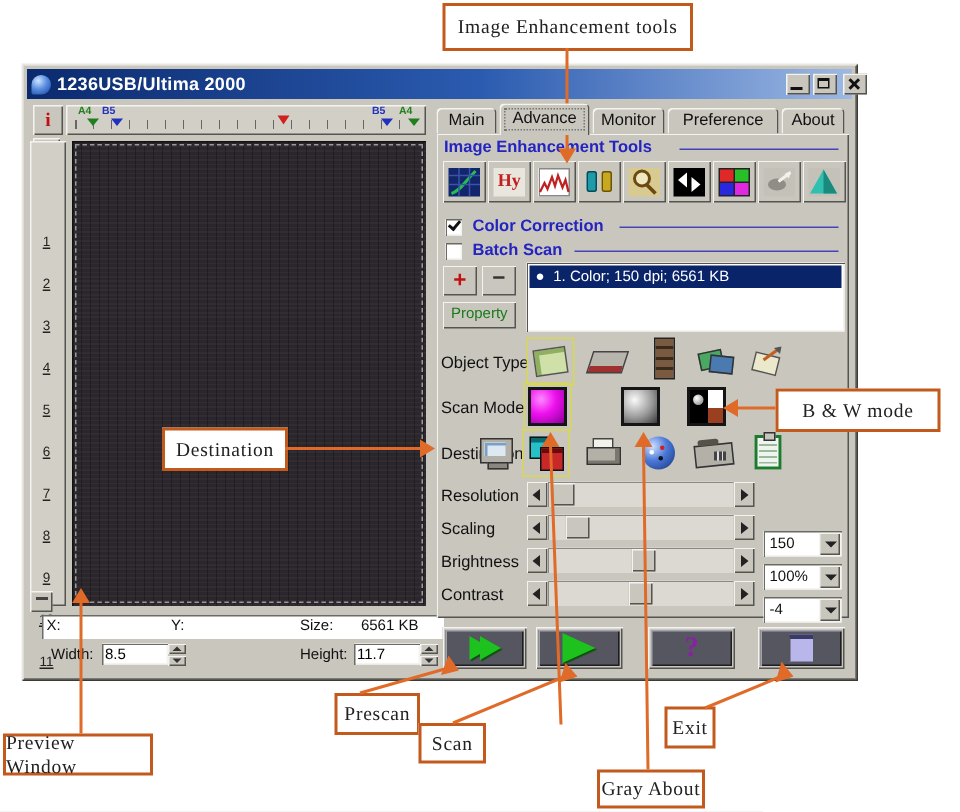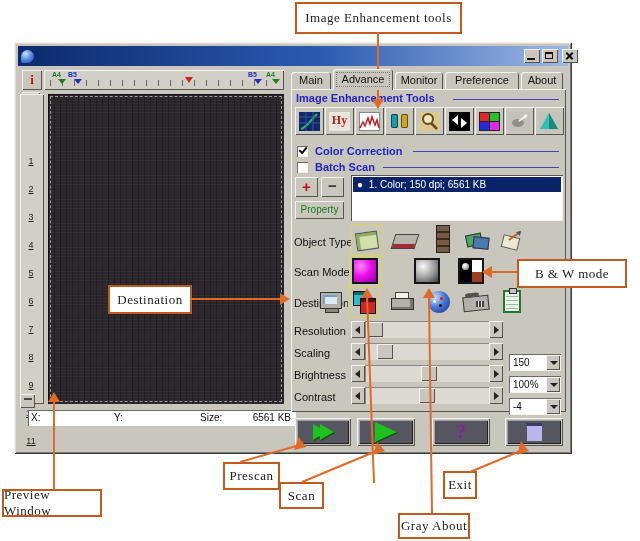--- a/index.html
+++ b/index.html
@@ -123,20 +123,21 @@
 </style>
 </head>
 <body>
 
 <div id="stage">
 
   <div id="win" class="abs out2">
 
     <div id="titlebar" class="abs">
       <span class="logo"></span>
+      <span id="title-text">1236USB/Ultima 2000</span>
     </div>
     <div class="abs" style="left:508px;top:7px;display:flex;">
       <div class="wbtn out1">
           <i class="bar"></i>
         </div>
       <div class="wbtn out1">
           <i class="box"></i>
         </div>
       <div class="wbtn out1" style="margin-left:4px;">
           <i class="x1"></i>
@@ -180,23 +181,45 @@
     <div id="bl-btn" class="abs out1 gray">
         <i></i>
       </div>
 
     <div id="preview" class="abs"></div>
 
     <div id="statusbar" class="abs">
       <span style="left:3px;">X:</span>
       <span style="left:86px;">Y:</span>
       <span style="left:172px;">Size:</span>
-      <span style="right:5px;margin-left:6px;">6561 KB</span>
-    </div>
-
+      <span style="right:17px;margin-left:6px;">6561 KB</span>
+    </div>
+
+    <div id="dims-row" class="abs">
+      <span style="position:absolute;left:6px;">Width:</span>
+      <input class="dim-input" style="left: 40px;" value="8.5">
+      <span class="spin" style="left:84px;">
+          <span class="up">
+            <b></b>
+          </span>
+          <span class="dn">
+            <b></b>
+          </span>
+        </span>
+      <span style="position:absolute;left:172px;">Height:</span>
+      <input class="dim-input" style="left: 208px;" value="11.7">
+      <span class="spin" style="left:252px;">
+          <span class="up">
+            <b></b>
+          </span>
+          <span class="dn">
+            <b></b>
+          </span>
+        </span>
+    </div>
 
     <div class="tab" style="left:277px;width:40px;">Main</div>
     <div class="tab active" style="left:319px;width:60px;">Advance</div>
     <div class="tab" style="left:381px;width:48px;">Monitor</div>
     <div class="tab" style="left:431px;width:74px;">Preference</div>
     <div class="tab" style="left:507px;width:42px;">About</div>
 
     <div id="panel" class="abs out1">
 
       <div class="abs bluehead" style="left:5px;top:3px;">Image Enhancement Tools</div>

